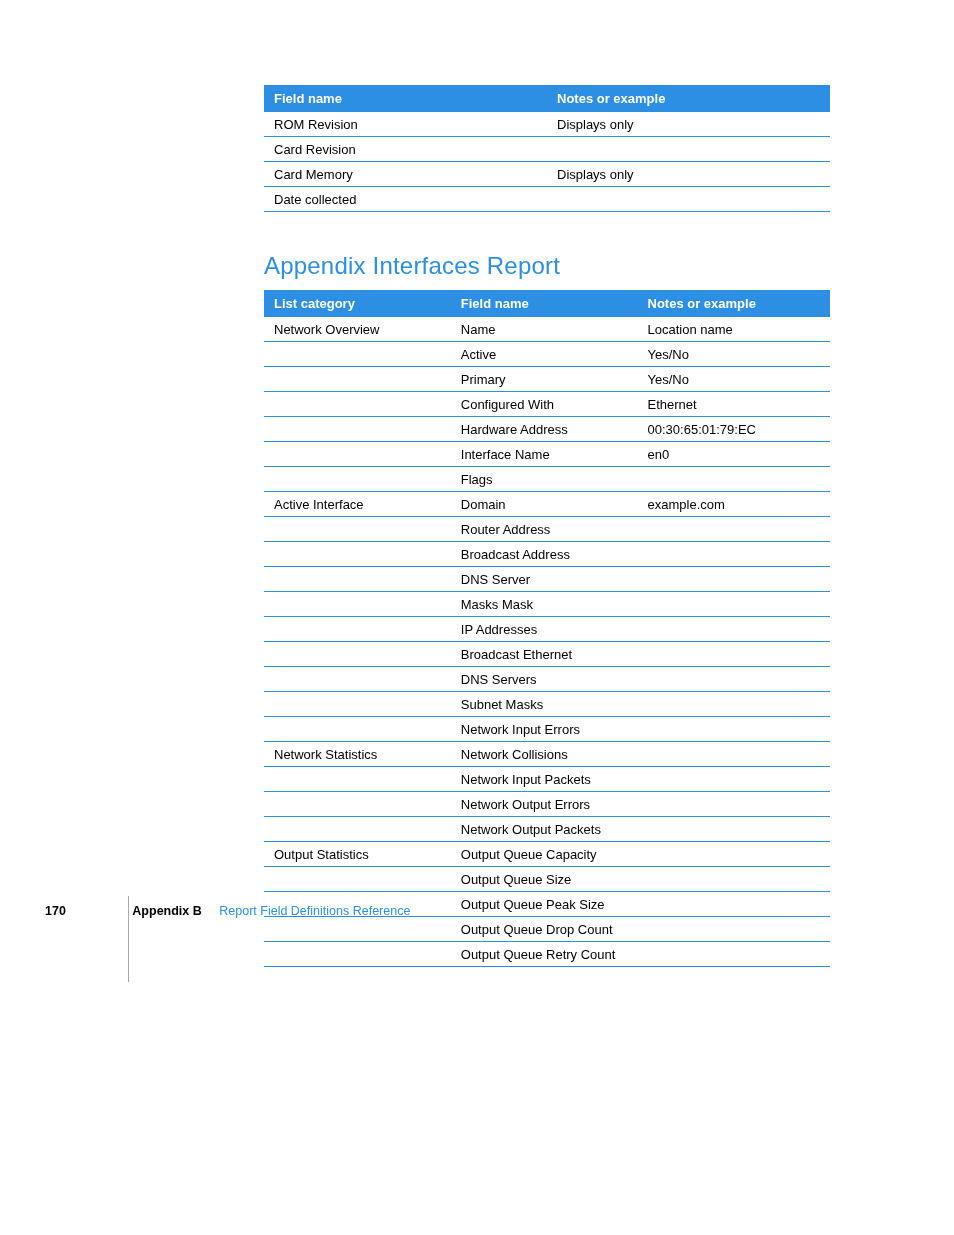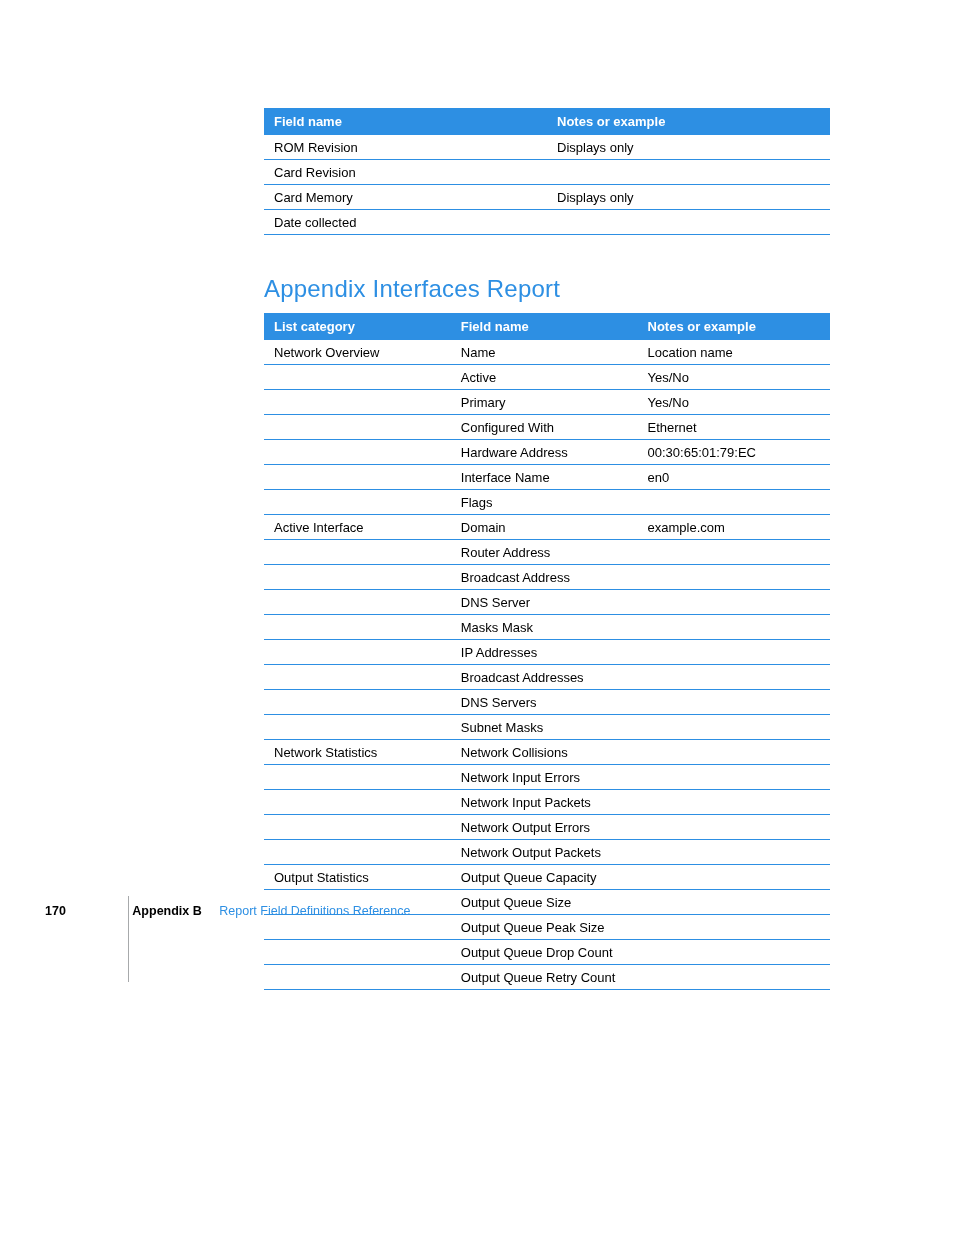--- a/index.html
+++ b/index.html
@@ -7,21 +7,21 @@
     padding: 0;
     background: #ffffff;
     font-family: "Myriad Pro", "Segoe UI", "Helvetica Neue", Arial, sans-serif;
     width: 954px;
   }
   .page {
     position: relative;
     width: 954px;
     height: 1045px;
     box-sizing: border-box;
-    padding-top: 108px;
+    padding-top: 85px;
   }
   .content {
     margin-left: 264px;
     width: 566px;
   }
   table {
     border-collapse: collapse;
     width: 100%;
     font-size: 13px;
   }
@@ -189,41 +189,41 @@
             <td>Masks Mask</td>
             <td></td>
           </tr>
           <tr>
             <td></td>
             <td>IP Addresses</td>
             <td></td>
           </tr>
           <tr>
             <td></td>
-            <td>Broadcast Addresses</td>
+            <td>Broadcast Ethernet</td>
             <td></td>
           </tr>
           <tr>
             <td></td>
             <td>DNS Servers</td>
             <td></td>
           </tr>
           <tr>
             <td></td>
             <td>Subnet Masks</td>
+            <td></td>
+          </tr>
+          <tr>
+            <td></td>
+            <td>Network Input Errors</td>
             <td></td>
           </tr>
           <tr>
             <td>Network Statistics</td>
             <td>Network Collisions</td>
-            <td></td>
-          </tr>
-          <tr>
-            <td></td>
-            <td>Network Input Errors</td>
             <td></td>
           </tr>
           <tr>
             <td></td>
             <td>Network Input Packets</td>
             <td></td>
           </tr>
           <tr>
             <td></td>
             <td>Network Output Errors</td>

